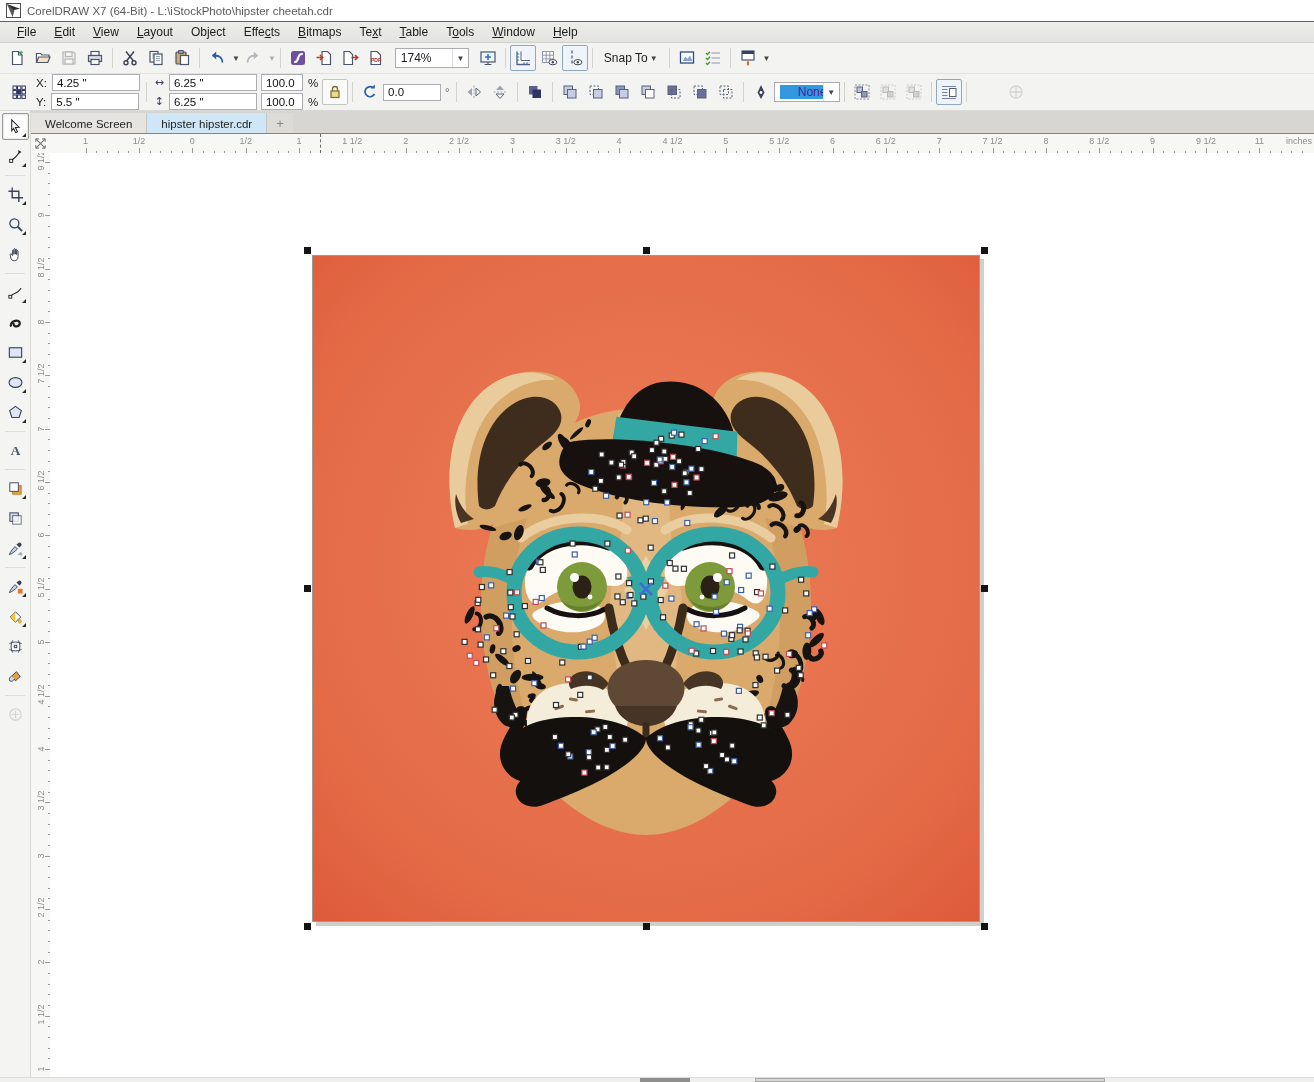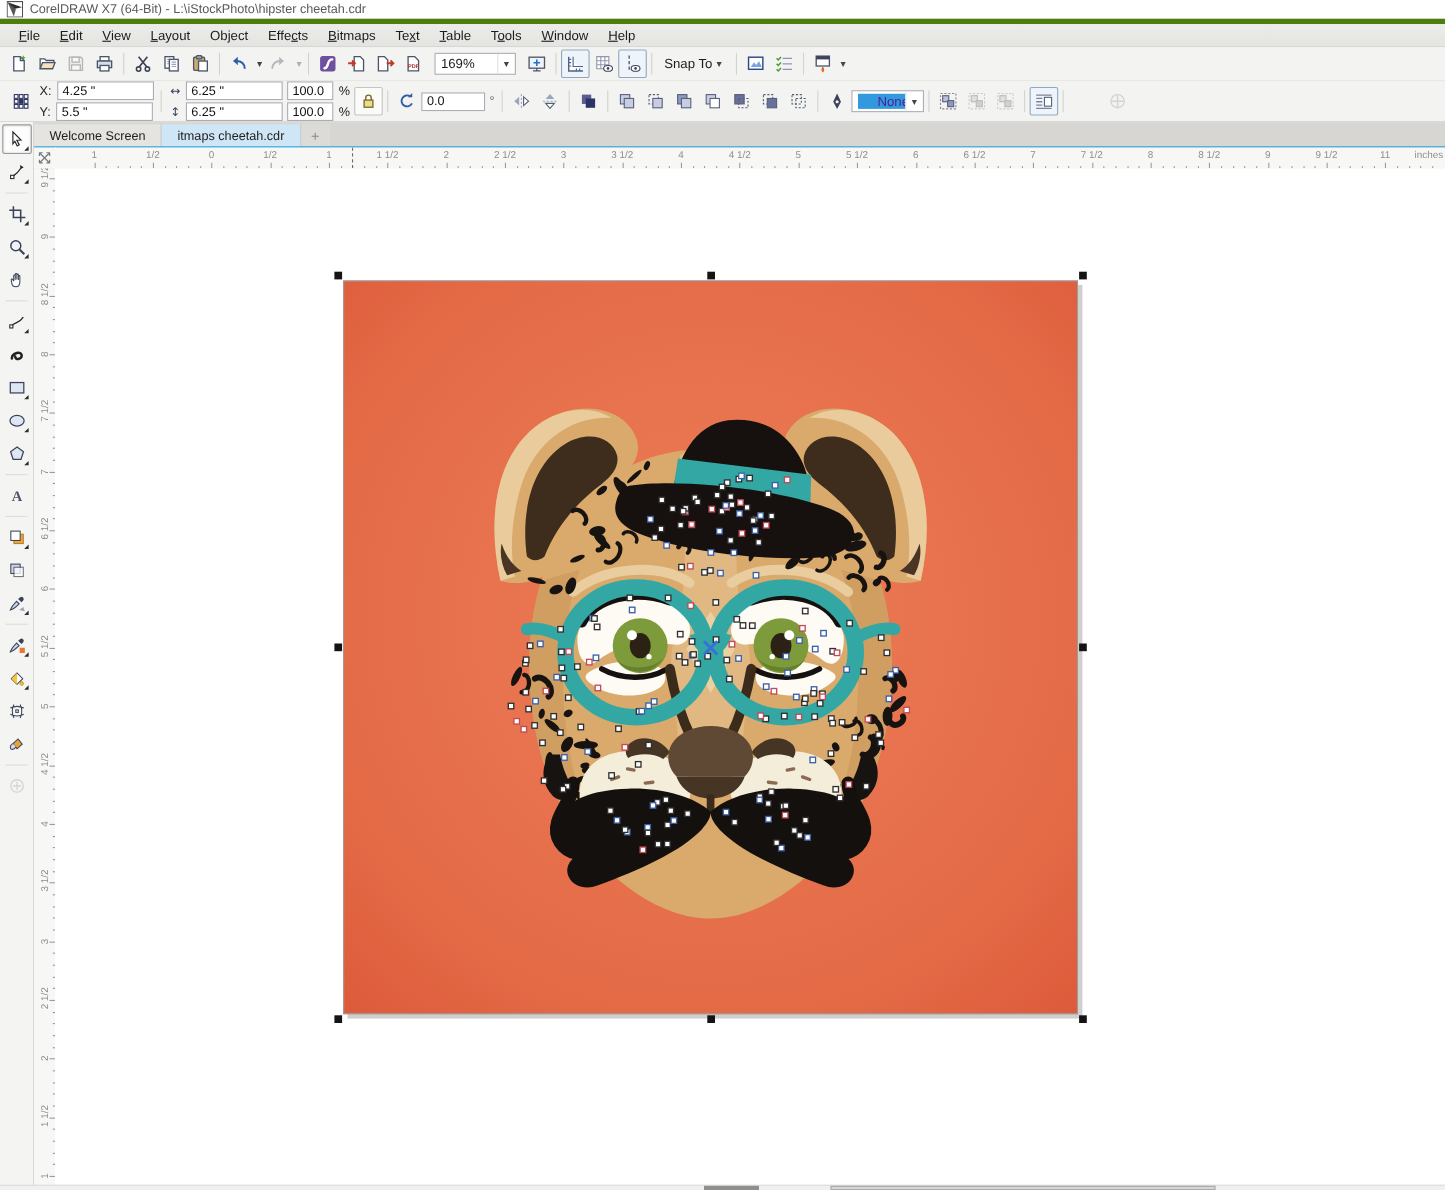--- a/index.html
+++ b/index.html
@@ -1,21 +1,21 @@
 <!DOCTYPE html>
 <html><head>
 <meta charset="utf-8">
 <style>
   html,body{margin:0;padding:0;}
   body{width:1314px;height:1082px;position:relative;overflow:hidden;
        font-family:"Liberation Sans",sans-serif;background:#fff;
        -webkit-font-smoothing:antialiased;}
   .abs{position:absolute;}
   
-  #titlebar{left:0;top:0;width:100%;height:22px;background:#ffffff;border-bottom:5px solid #4d7c0f;
+  #titlebar{left:0;top:0;width:100%;height:22px;background:#ffffff;border-bottom:1px solid #4d7c0f;
             display:flex;align-items:center;padding-left:6px;box-sizing:border-box;}
   #titlebar .appicon{width:15px;height:15px;margin-right:6px;}
   #titlebar .title{font-size:11.5px;color:#5a5a5a;}
   
   #menubar{left:0;top:22px;width:100%;height:21px;background:linear-gradient(#ececea,#e4e4e1);
            border-bottom:1px solid #cfcfcc;display:flex;align-items:center;padding-left:8px;box-sizing:border-box;}
   .menuitem{font-size:12px;color:#1c1c1c;padding:2px 9px;cursor:default;}
   .menuitem u{text-decoration:underline;}
   
   #toolbar{left:0;top:43px;width:100%;height:31px;background:#f3f3f1;border-bottom:1px solid #e2e2df;
@@ -193,21 +193,21 @@
         <path d="M10.5 8.5h6M14 6l2.7 2.5L14 11" stroke="#c0392b" stroke-width="1.6" fill="none"></path>
       </svg>
     </span>
     <span class="tbtn">
       <svg viewBox="0 0 18 18">
         <path d="M4 2.5h6l3.5 3.5v9.5H4z" fill="#fff" stroke="#4a5568" stroke-width="1.2"></path>
         <text x="9" y="13" font-size="5" font-weight="bold" fill="#b02a20" text-anchor="middle" font-family="Liberation Sans,sans-serif">PDF</text>
       </svg>
     </span>
     <div class="combo" style="width: 74px; margin: 0px 6px;">
-      <span class="cval">169%</span>
+      <span class="cval">174%</span>
       <span class="carr">▼</span>
     </div>
     <span class="tbtn">
       <svg viewBox="0 0 18 18">
         <rect x="2" y="3" width="14" height="10" fill="#eef4fb" stroke="#4a5568" stroke-width="1.2"></rect>
         <path d="M9 13v2.5M5.5 15.5h7" stroke="#4a5568" stroke-width="1.2"></path>
         <path d="M9 5v6M6 8h6" stroke="#2c6fc9" stroke-width="1.5"></path>
       </svg>
     </span>
     <span class="tsep"></span>
@@ -447,21 +447,21 @@
   <span class="tbtn disabled" id="pb-target" style="margin-left:32px;">
       <svg viewBox="0 0 18 18">
         <circle cx="9" cy="9" r="6" fill="none" stroke="#9aa4b8" stroke-width="1.3"></circle>
         <path d="M9 3.5v11M3.5 9h11" stroke="#9aa4b8" stroke-width="1.3"></path>
       </svg>
     </span>
 </div>
 
 <div class="abs" id="tabstrip">
     <div class="doctab">Welcome Screen</div>
-    <div class="doctab active">itmaps cheetah.cdr</div>
+    <div class="doctab active">hipster hipster.cdr</div>
     <div class="newtab">+</div>
   </div>
 <div class="abs" id="tabline"></div>
 
 <div class="abs" id="toolbox">
     <div class="tool active flyout">
       <svg viewBox="0 0 18 18">
         <path d="M5 2l7.8 7.8-4 .3 2.3 4.4-1.9 1-2.3-4.5L5 13.5z" fill="#fff" stroke="#222" stroke-width="1.1"></path>
       </svg>
     </div>

